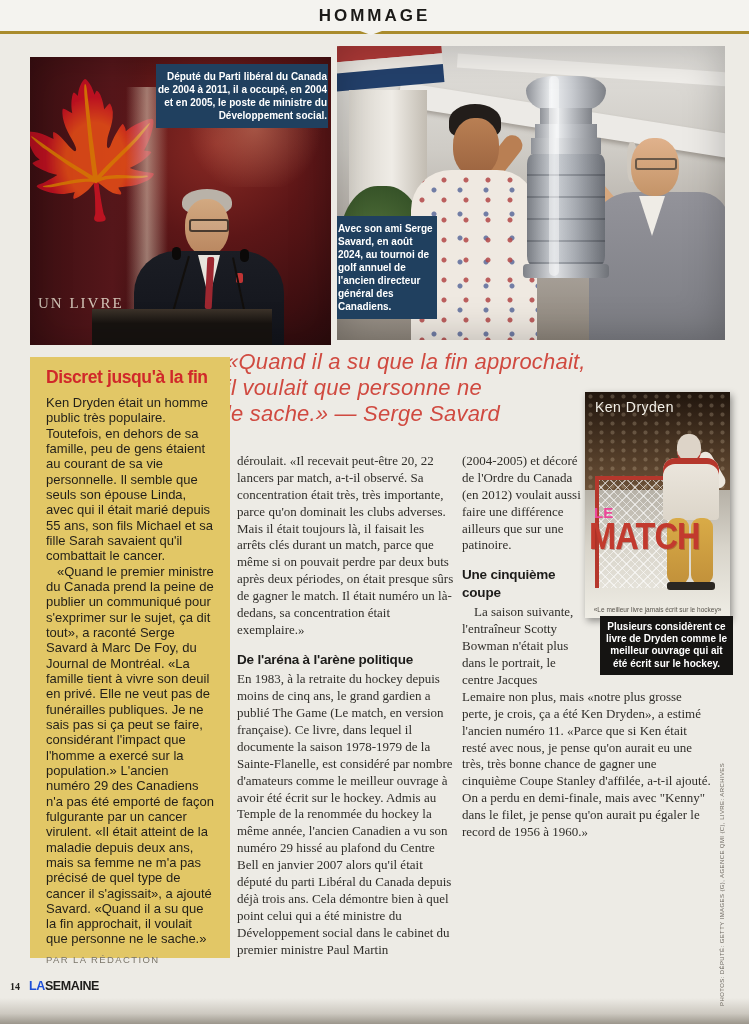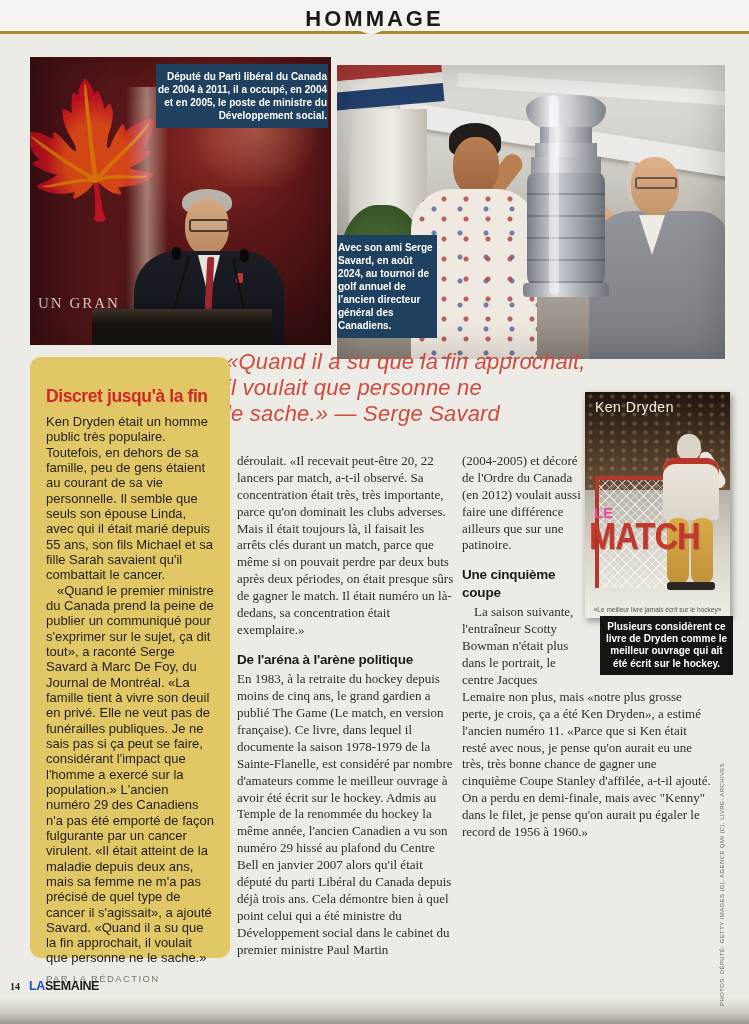--- a/index.html
+++ b/index.html
@@ -3,21 +3,21 @@
 <meta charset="utf-8">
 <style>
   html,body{margin:0;padding:0;background:#b9b4aa;}
   .page{position:relative;width:749px;height:1024px;background:#edebe5;overflow:hidden;
         font-family:"Liberation Sans",sans-serif;}
   .page::after{content:"";position:absolute;left:0;right:0;bottom:0;height:26px;
         background:linear-gradient(180deg,rgba(120,110,95,0),rgba(120,110,95,.28) 60%,rgba(88,80,66,.55));
         pointer-events:none;z-index:60;}
   .top-strip{position:absolute;top:0;left:0;width:100%;height:31px;background:#f4f3ef;}
   .header-title{position:absolute;top:6px;left:0;right:0;text-align:center;font-weight:bold;
-        font-size:22px;letter-spacing:3px;color:#1b1a18;}
+        font-size:17px;letter-spacing:3px;color:#1b1a18;}
   .gold-rule{position:absolute;top:31px;left:0;width:749px;height:3px;background:#a98b2c;}
   .gold-notch{position:absolute;top:31px;left:360px;width:0;height:0;
         border-left:11px solid transparent;border-right:11px solid transparent;
         border-top:4px solid #f4f3ef;}
 
   
   .photo{position:absolute;overflow:hidden;}
   .photo::after{content:"";position:absolute;inset:0;box-shadow:inset 0 0 40px rgba(0,0,0,.25);pointer-events:none;}
   .photo-left{left:30px;top:57px;width:301px;height:288px;
         background:radial-gradient(circle at 62% 30%,#8a2a24 0%,#5c1617 35%,#350d0f 75%,#250a0b 100%);}
@@ -47,21 +47,21 @@
   .mic-arm{position:absolute;width:2px;height:58px;background:#120f0c;}
   .mic1{left:150px;top:198px;transform:rotate(16deg);}
   .mic2{left:208px;top:200px;transform:rotate(-12deg);}
   .mic-head{position:absolute;width:9px;height:13px;border-radius:5px;background:#0b0908;}
   .mic-head1{left:142px;top:190px;}
   .mic-head2{left:210px;top:192px;}
   .sign-text{position:absolute;left:8px;top:238px;color:#e9e2d2;opacity:.85;
         font-family:"Liberation Serif",serif;font-size:15px;letter-spacing:2px;}
 
   .photo-right{left:337px;top:46px;width:388px;height:294px;
-        background:linear-gradient(180deg,#e3e1dd 0%,#cfccc6 35%,#a9a29a 75%,#8e867c 100%);margin-top:19px;}
+        background:linear-gradient(180deg,#e3e1dd 0%,#cfccc6 35%,#a9a29a 75%,#8e867c 100%);}
   .beam{position:absolute;left:60px;top:64px;width:360px;height:24px;background:#eceae6;
         transform:rotate(9deg);box-shadow:0 3px 4px rgba(90,80,70,.4);}
   .beam2{position:absolute;left:120px;top:18px;width:300px;height:14px;background:#f0eeea;
         transform:rotate(4deg);}
   .canopy{position:absolute;left:-6px;top:-4px;width:112px;height:52px;transform:rotate(-5deg);}
   .canopy .stripe{width:100%;}
   .stripe-red{height:16px;background:#b03a38;}
   .stripe-white{height:11px;background:#ece8e2;}
   .stripe-blue{height:18px;background:#23406b;}
   .pillar{position:absolute;left:12px;top:44px;width:78px;height:170px;
@@ -112,21 +112,21 @@
         font-size:10px;line-height:1.3;padding:6px 1px;z-index:5;}
   .caption-left{left:126px;top:7px;width:172px;text-align:right;box-sizing:border-box;}
   .caption-right{left:0;top:170px;width:100px;text-align:left;box-sizing:border-box;}
 
   
   .pull-quote{position:absolute;left:226px;top:349px;width:398px;text-align:left;color:#d04a40;
         font-style:italic;font-size:22px;line-height:1.18;letter-spacing:.2px;}
 
   
   .sidebar{position:absolute;left:30px;top:357px;width:200px;height:601px;background:#e2c766;
-        padding:29px 16px;box-sizing:border-box;border-radius:11px;}
+        padding:10px 16px;box-sizing:border-box;}
   .sidebar-title{color:#d0282a;font-size:17.5px;font-weight:bold;letter-spacing:-.4px;margin:0 0 7px 0;}
   .sidebar p{font-size:13px;line-height:1.18;color:#221f19;margin:0;}
   .sidebar .indent{text-indent:11px;}
   .sidebar-byline{margin-top:7px;font-size:9.5px;letter-spacing:1.4px;color:#7b766a;}
 
   
   .serif-col{position:absolute;font-family:"Liberation Serif",serif;font-size:13px;line-height:1.3;
         color:#302e2a;margin-top:16px;}
   .serif-col p{margin:0;}
   .col1{left:237px;top:437px;width:219px;}
@@ -202,21 +202,21 @@
     <div class="speaker-glasses"></div>
     <div class="speaker-body"></div>
     <div class="speaker-shirt"></div>
     <div class="speaker-tie"></div>
     <div class="lapel-pin"></div>
     <div class="mic-arm mic1"></div>
     <div class="mic-arm mic2"></div>
     <div class="mic-head mic-head1"></div>
     <div class="mic-head mic-head2"></div>
     <div class="podium"></div>
-    <div class="sign-text">UN GRAN</div>
+    <div class="sign-text">UN LIVRE</div>
     <div class="photo-caption caption-left">Député du Parti libéral du Canada de 2004 à 2011, il a occupé, en 2004 et en 2005, le poste de ministre du Développement social.</div>
   </div>
 
   <div class="photo photo-right">
     <div class="beam2"></div>
     <div class="beam"></div>
     <div class="canopy">
       <div class="stripe stripe-red"></div>
       <div class="stripe stripe-white"></div>
       <div class="stripe stripe-blue"></div>

